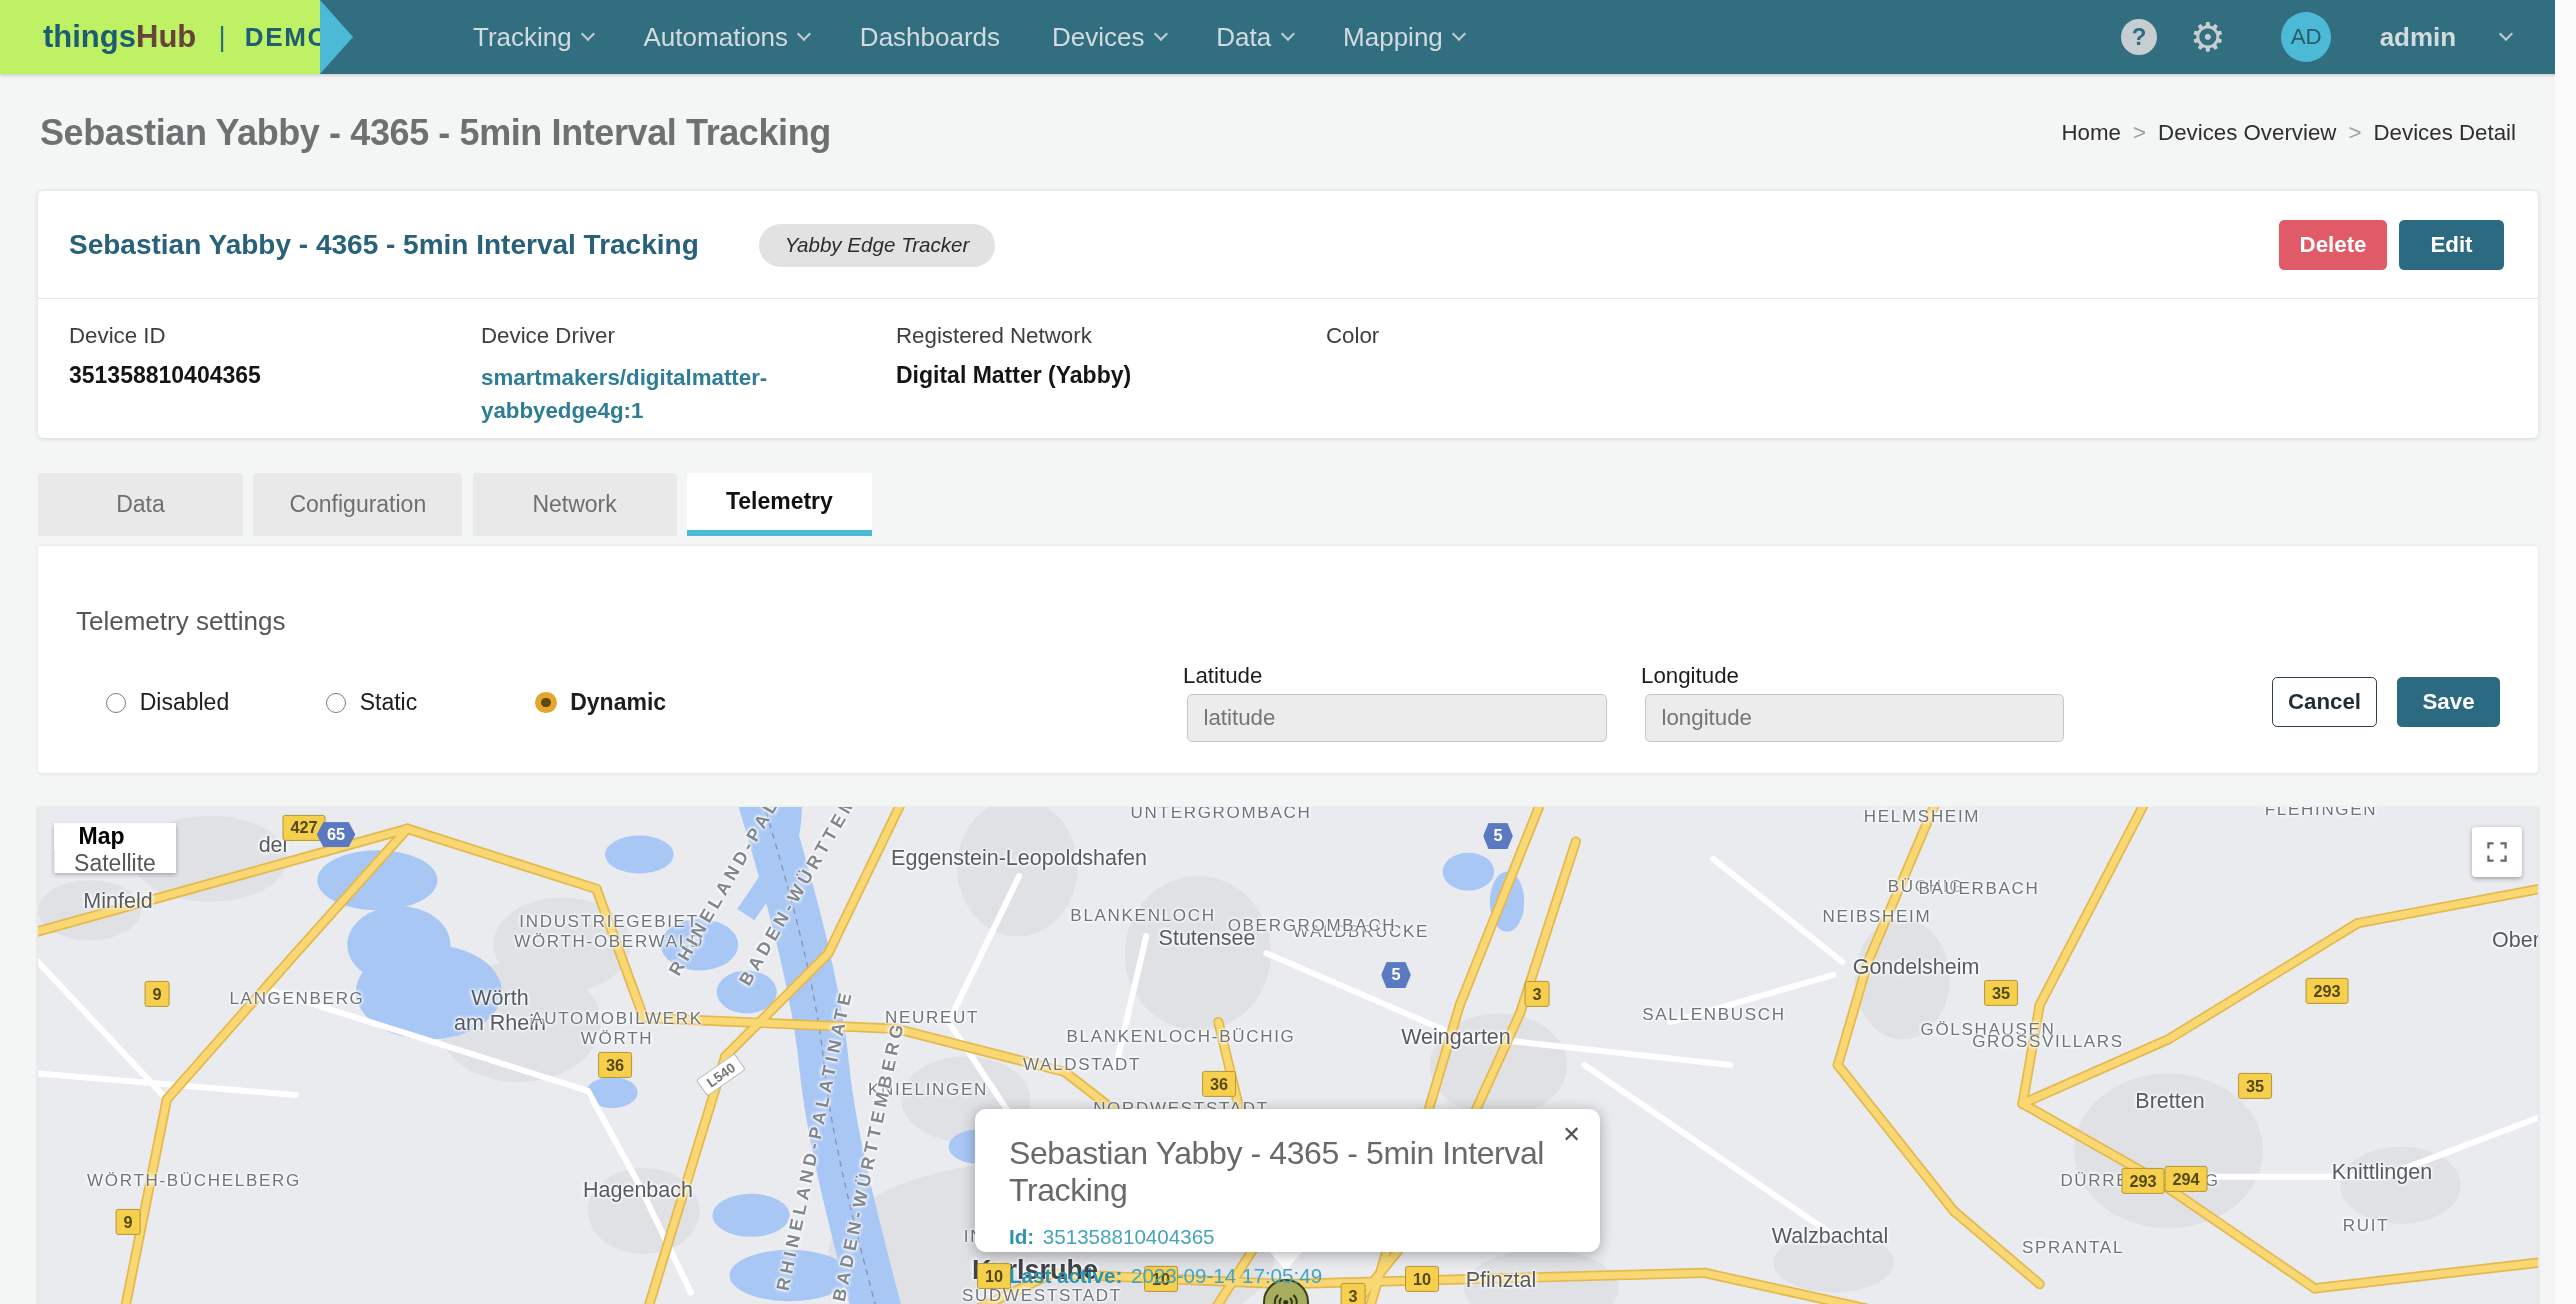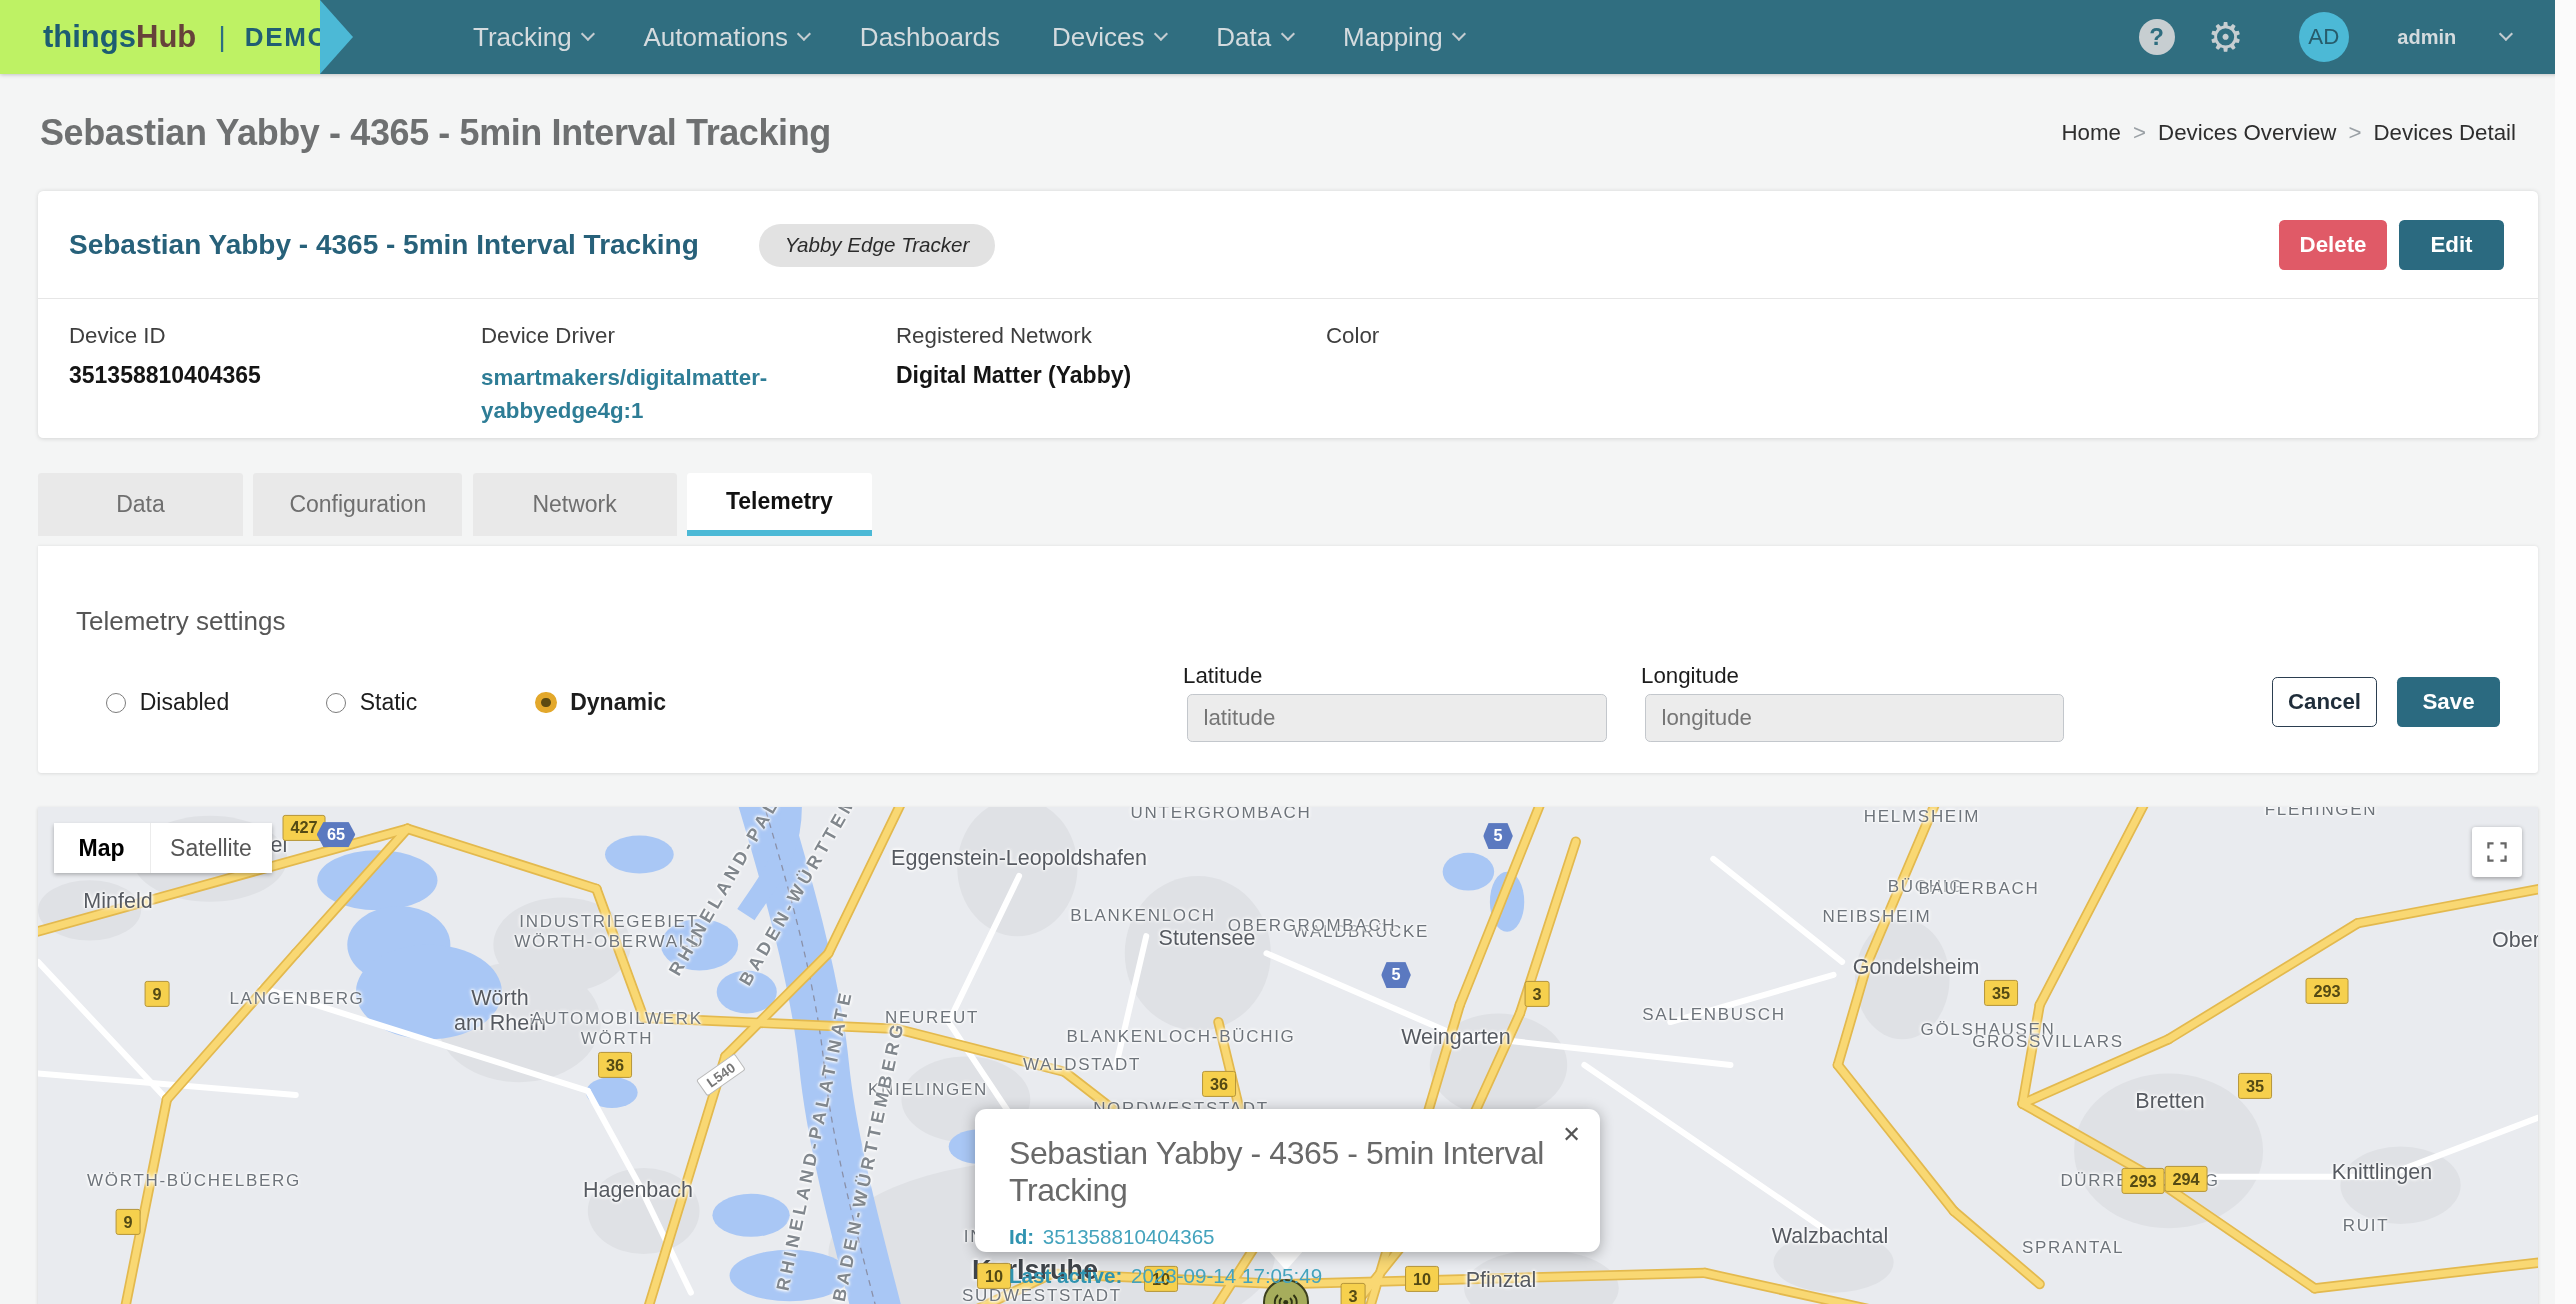--- a/index.html
+++ b/index.html
@@ -19,21 +19,21 @@
   .nav { display:flex; align-items:center; gap:52px; margin-left:120px; }
   .nav-item { display:flex; align-items:center; color:#d4dbde; font-size:26px; cursor:pointer; }
   .chev { display:inline-block; width:9.5px; height:9.5px; border-right:2.6px solid #c4ccd0;
           border-bottom:2.6px solid #c4ccd0; transform:rotate(45deg) translateY(-1.7px); margin-left:10.3px; margin-top:-5.2px; }
   .top-right { margin-left:auto; display:flex; align-items:center; gap:33px; padding-right:67px; }
   .help-btn { width:36px; height:36px; border-radius:50%; background:#c7ced1; color:#2e6d7f;
               font-size:24px; font-weight:700; display:flex; align-items:center; justify-content:center; cursor:pointer; }
   .gear-btn { font-size:40px; color:#c7ced1; cursor:pointer; line-height:1; font-family:"DejaVu Sans", sans-serif; }
   .avatar { width:50px; height:50px; border-radius:50%; background:#4cb9d6; color:#275c6b; font-weight:400;
             font-size:22.3px; display:flex; align-items:center; justify-content:center; margin-left:22.3px; }
-  .username { color:#d4dbde; font-size:20px; font-weight:600; margin-left:15.5px; }
+  .username { color:#d4dbde; font-size:26px; font-weight:600; margin-left:15.5px; }
 
   
   .titlerow { position:absolute; left:0; top:74px; width:2576px; height:117px; display:flex;
               align-items:center; padding:0 60px 0 40px; }
   .page-title { font-size:36px; color:#6e7071; letter-spacing:-0.4px; }
   .breadcrumb { margin-left:auto; display:flex; align-items:center; gap:12px; font-size:22.3px; }
   .crumb { color:#2e2e2e; cursor:pointer; }
   .crumb-sep { color:#9aa0a5; }
 
   
@@ -92,21 +92,21 @@
   .mlabel.district { font-size:17px; color:#6e747b; letter-spacing:1.7px; }
   .mlabel.state { font-size:18px; color:#81878d; letter-spacing:4.3px; font-weight:600; }
   .shield { position:absolute; transform:translate(-50%,-50%); z-index:5; font-weight:700; text-align:center; }
   .shield.y { background:#f6d04d; border:1.7px solid #b5953a; color:#544a14; font-size:16.3px;
               padding:2.6px 6.9px; border-radius:2.6px; }
   .shield.b { background:#5b79c0; color:#fff; font-size:16.3px; padding:3.4px 10.3px;
               clip-path:polygon(18% 0, 82% 0, 100% 50%, 82% 100%, 18% 100%, 0 50%); }
   .shield.w { background:#fff; border:0.9px solid #b9b9b9; color:#777; font-size:13.7px; padding:1.7px 6.9px;
               border-radius:2.6px; }
   .map-type { position:absolute; left:15.5px; top:16.3px; height:50px; display:flex; background:#fff;
-              border-radius:0; box-shadow:0 1.7px 4.3px rgba(0,0,0,.3); z-index:40; overflow:hidden; }
+              border-radius:0; box-shadow:0 1.7px 4.3px rgba(0,0,0,.3); z-index:40; overflow:hidden;flex-direction:column; }
   .map-type .cell { display:flex; align-items:center; justify-content:center; font-size:23px; cursor:pointer; }
   .cell-map { width:96px; color:#000; font-weight:700; }
   .cell-sat { width:122px; color:#565656; border-left:0.9px solid #ececec; }
   .fullscreen-btn { position:absolute; right:16.3px; top:20px; width:50px; height:50px; background:#fff;
                     border-radius:3.4px; box-shadow:0 1.7px 4.3px rgba(0,0,0,.3); z-index:40; display:flex;
                     align-items:center; justify-content:center; cursor:pointer; }
   .marker { position:absolute; width:46px; height:46px; border-radius:50%; background:#a6ad5c;
             border:2.6px solid #3c3f1e; transform:translate(-50%,-50%); z-index:10; display:flex;
             align-items:center; justify-content:center; cursor:pointer; }
   .popup { position:absolute; left:937px; top:302px; width:625px; height:143px; background:#fff;

